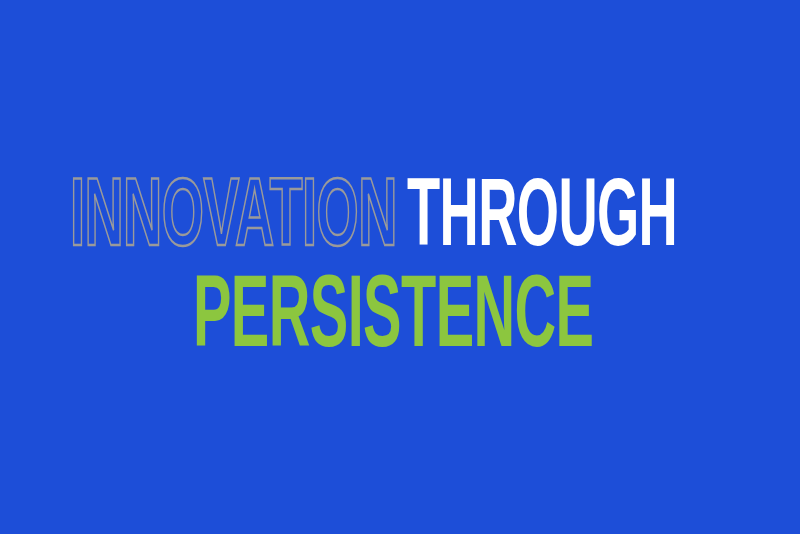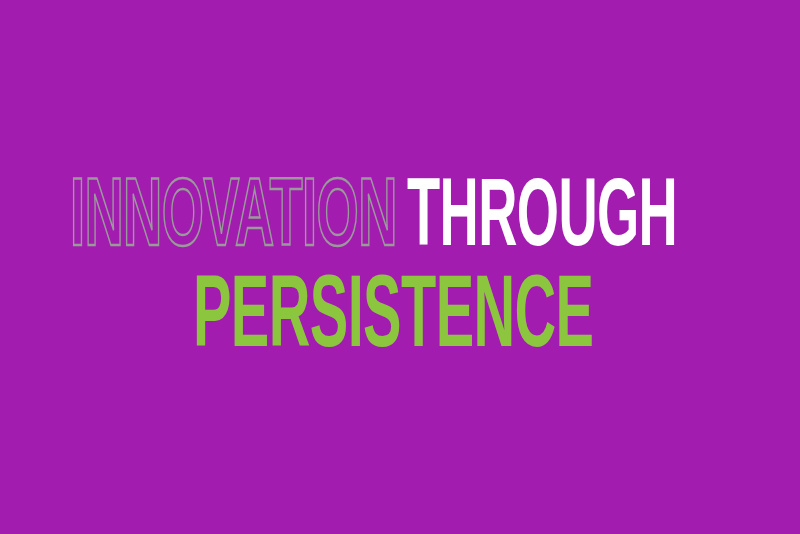--- a/index.html
+++ b/index.html
@@ -6,21 +6,21 @@
   html, body {
     margin: 0;
     padding: 0;
     background: #000000;
   }
 
   #poster {
     position: relative;
     width: 800px;
     height: 534px;
-    background: #a21caf;
+    background: #1d4ed8;
     overflow: hidden;
     font-family: "Liberation Sans", "DejaVu Sans", sans-serif;
     -webkit-font-smoothing: antialiased;
   }
 
   
   .headline-line {
     position: absolute;
     white-space: nowrap;
     font-weight: 700;

